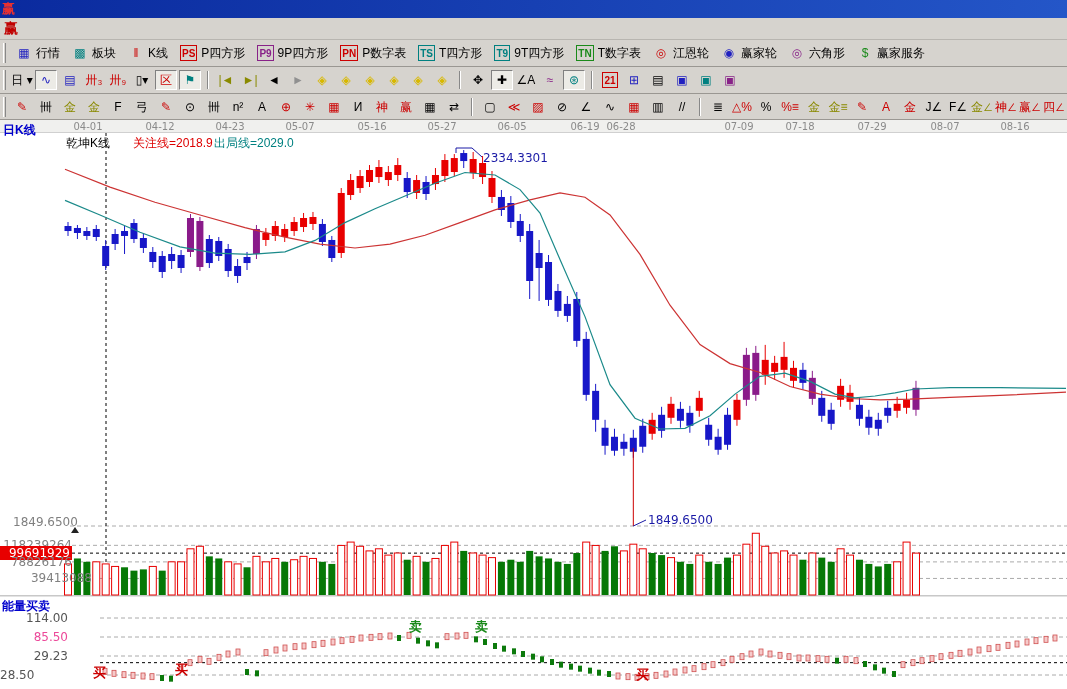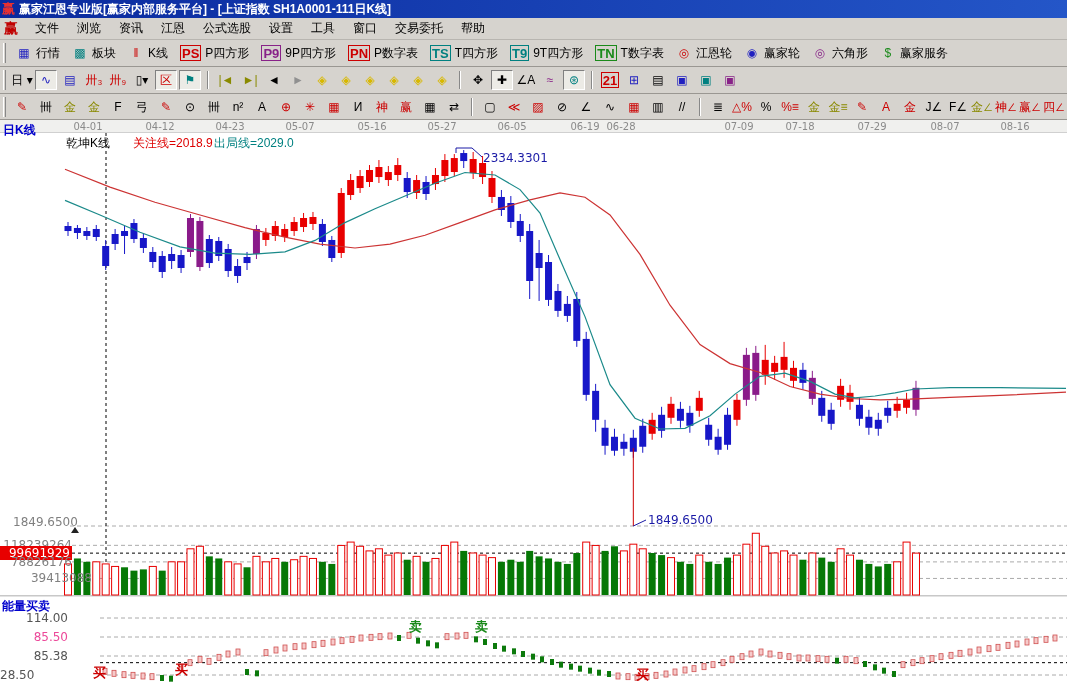--- a/index.html
+++ b/index.html
@@ -22,41 +22,39 @@
   .grip{width:3px;height:80%;border-left:1px solid #fff;border-right:1px solid #888;margin:0 4px 0 3px;}
   .tbtn{display:flex;align-items:center;gap:4px;padding:2px 6px;font-size:12px;color:#000;height:22px;}
   .tico{display:inline-flex;align-items:center;justify-content:center;min-width:16px;height:16px;
     font-size:12px;line-height:16px;}
   .sbtn{display:inline-flex;align-items:center;justify-content:center;min-width:22px;height:20px;
     font-size:12px;margin:0 1px;}
   .pressed{background:#ecebe6;border:1px solid;border-color:#808080 #fff #fff #808080;}
   .sep{width:2px;height:18px;border-left:1px solid #888;border-right:1px solid #fff;margin:0 5px;}
   .c-red{color:#cc0000;} .c-blue{color:#2020c0;} .c-teal{color:#008080;} .c-green{color:#1a8a1a;}
   .c-olive{color:#8a8a00;} .c-purple{color:#882288;} .c-yellow{color:#d8b800;} .c-gray{color:#909090;}
-  .boxg{border:1px solid currentColor;font-size:13px;font-weight:bold;padding:0 1px;line-height:11px;}
+  .boxg{border:1px solid currentColor;font-size:10px;font-weight:bold;padding:0 1px;line-height:11px;}
   .axisstrip{position:absolute;left:0;top:120px;width:1067px;height:13px;background:#f0f0ee;
     border-bottom:1px solid #d0d0d0;font-size:10px;color:#8a8a8a;}
   .tick{position:absolute;top:1px;transform:translateX(-50%);font-family:"DejaVu Sans",sans-serif;}
   .chart{position:absolute;left:0;top:133px;width:1067px;height:556px;background:#fff;}
   svg{position:absolute;left:0;top:0;pointer-events:none;}
   .lbl{position:absolute;white-space:nowrap;font-family:"DejaVu Sans",sans-serif;}
   .pane-title{color:#0000cc;font-weight:bold;font-size:12px;font-family:"Liberation Sans",sans-serif;}
 </style>
 </head>
 <body>
 
 <div id="win">
   <div class="titlebar">
     <span class="titlelogo">赢</span>
-    <span>赢家江恩专业版[赢家内部服务平台] - [上证指数  SH1A0001-111日K线]</span>
   </div>
 
   <div class="menubar">
     <span class="menulogo">赢</span>
-    <span id="menuitems"><span class="menu-item">文件</span><span class="menu-item">浏览</span><span class="menu-item">资讯</span><span class="menu-item">江恩</span><span class="menu-item">公式选股</span><span class="menu-item">设置</span><span class="menu-item">工具</span><span class="menu-item">窗口</span><span class="menu-item">交易委托</span><span class="menu-item">帮助</span></span>
   </div>
 
   <div class="tbrow" id="tb1">
       <span class="grip"></span>
       <span class="tbtn">
         <span class="tico c-blue">▦</span>
         <span>行情</span>
       </span>
       <span class="tbtn">
         <span class="tico c-teal">▩</span>
@@ -759,20 +757,20 @@
       <rect x="1034" y="637.6666666666666" width="4" height="6" fill="#f6caca" stroke="#d05050" stroke-width="0.8"></rect>
       <rect x="1044" y="636.3333333333334" width="4" height="6" fill="#f6caca" stroke="#d05050" stroke-width="0.8"></rect>
       <rect x="1053" y="635" width="4" height="6" fill="#f6caca" stroke="#d05050" stroke-width="0.8"></rect>
     </svg>
 <div class="lbl" style="left: 0px; top: 538.34px; width: 72px; text-align: right; font-size: 12px; color: rgb(128, 128, 128);">118239264</div>
     <div class="lbl" style="left: 0px; top: 546.129px; width: 72px; text-align: right; font-size: 12px; background: rgb(232, 0, 0); color: rgb(255, 255, 255); padding: 0px 2px;">99691929</div>
     <div class="lbl" style="left: 0px; top: 554.893px; width: 72px; text-align: right; font-size: 12px; color: rgb(128, 128, 128);">78826176</div>
     <div class="lbl" style="left: 0px; top: 571.447px; width: 92px; text-align: right; font-size: 12px; color: rgb(128, 128, 128);">39413088</div>
     <div class="lbl" style="left: 0px; top: 611px; width: 68px; text-align: right; font-size: 12px; color: rgb(85, 85, 85);">114.00</div>
     <div class="lbl" style="left: 0px; top: 630px; width: 68px; text-align: right; font-size: 12px; color: #ec4899;">85.50</div>
-    <div class="lbl" style="left: 0px; top: 649px; width: 68px; text-align: right; font-size: 12px; color: rgb(85, 85, 85);">85.38</div>
+    <div class="lbl" style="left: 0px; top: 649px; width: 68px; text-align: right; font-size: 12px; color: rgb(85, 85, 85);">29.23</div>
     <div class="lbl" style="left: 0px; top: 668px; width: 68px; text-align: left; font-size: 12px; color: rgb(85, 85, 85);">28.50</div>
     <div class="lbl" style="left: 93px; top: 664px; font-size: 13px; font-weight: bold; color: rgb(204, 0, 0); font-family: &quot;Liberation Sans&quot;, sans-serif;">买</div>
     <div class="lbl" style="left: 175px; top: 661px; font-size: 13px; font-weight: bold; color: rgb(204, 0, 0); font-family: &quot;Liberation Sans&quot;, sans-serif;">买</div>
     <div class="lbl" style="left: 409px; top: 618px; font-size: 13px; font-weight: bold; color: rgb(26, 138, 26); font-family: &quot;Liberation Sans&quot;, sans-serif;">卖</div>
     <div class="lbl" style="left: 475px; top: 618px; font-size: 13px; font-weight: bold; color: rgb(26, 138, 26); font-family: &quot;Liberation Sans&quot;, sans-serif;">卖</div>
     <div class="lbl" style="left: 636px; top: 666px; font-size: 13px; font-weight: bold; color: rgb(204, 0, 0); font-family: &quot;Liberation Sans&quot;, sans-serif;">买</div>
   </div>
 
 </body></html>

